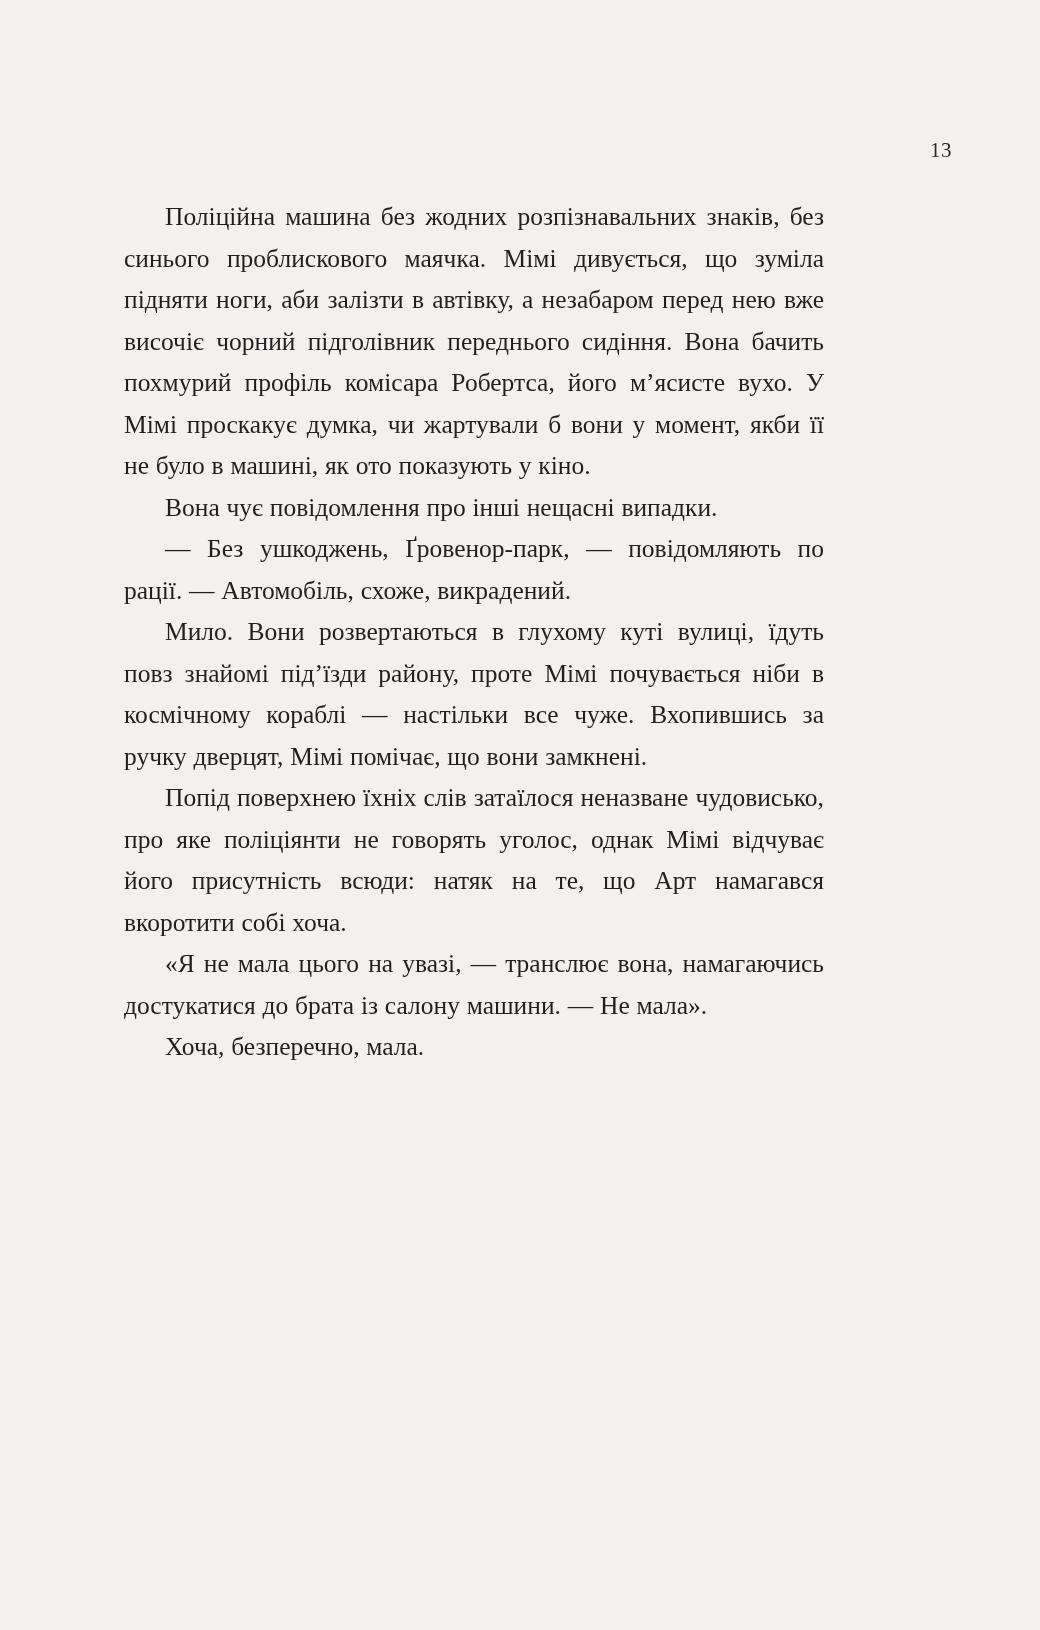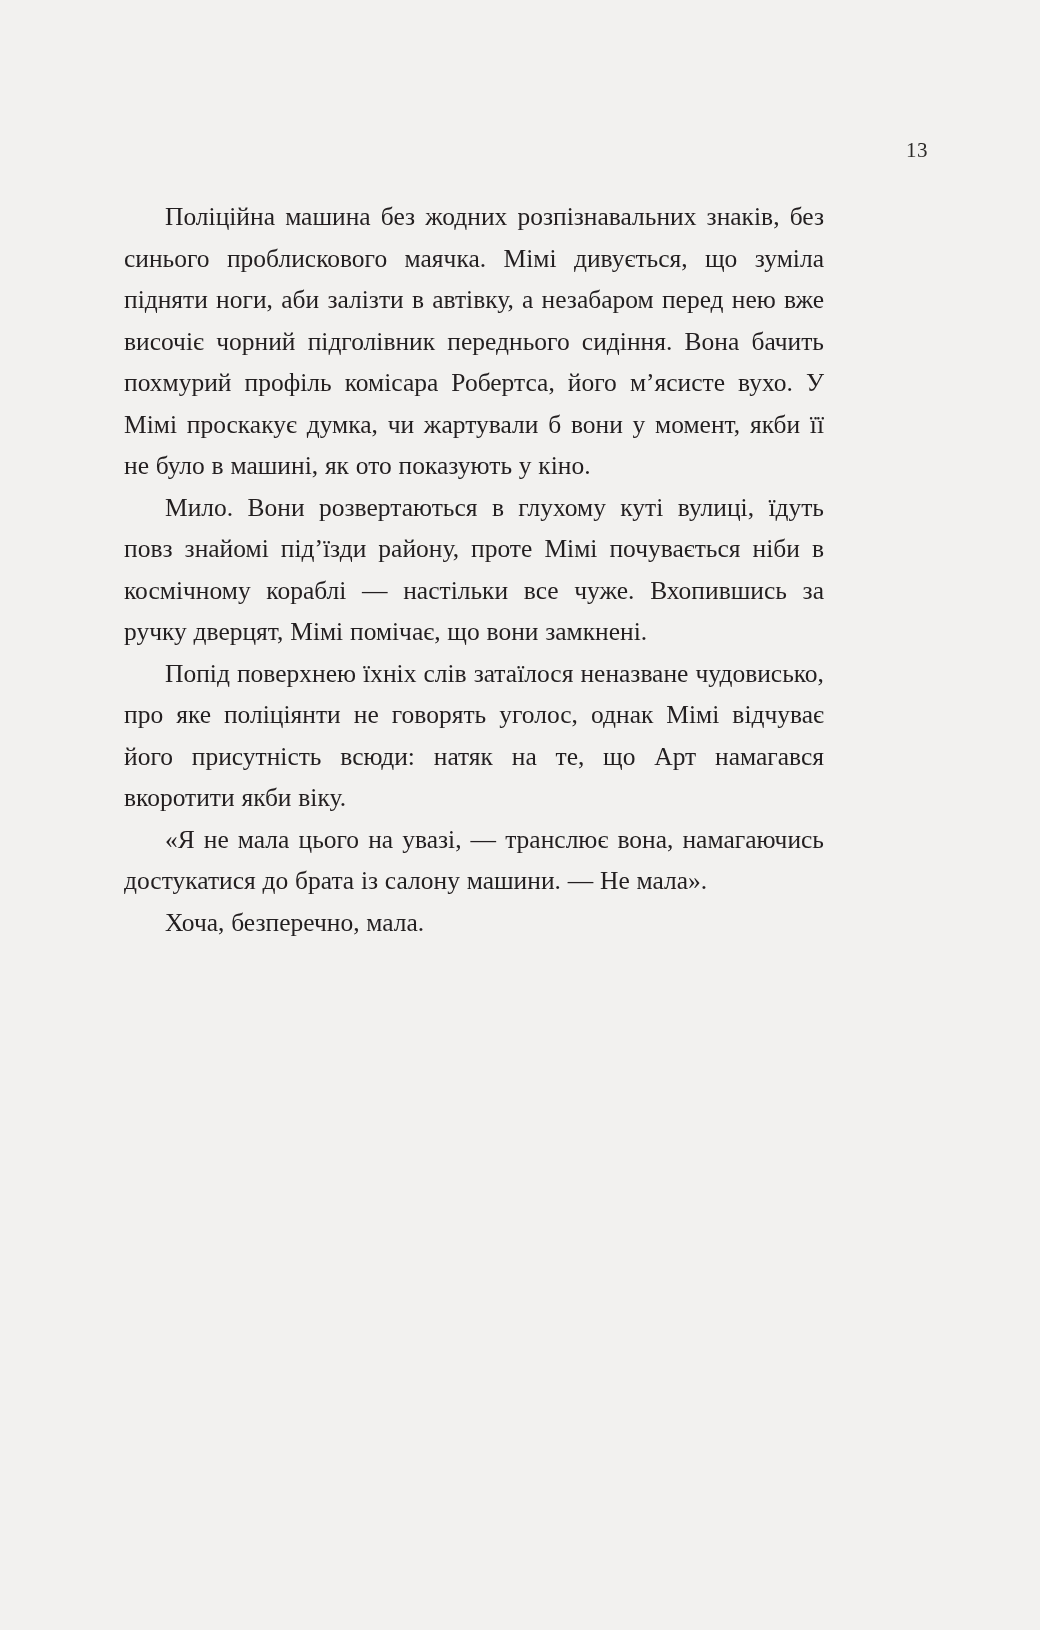--- a/index.html
+++ b/index.html
@@ -20,21 +20,21 @@
     height: 1630px;
     box-sizing: border-box;
     background: #f2f1ef;
   }
   .folio {
     position: absolute;
     top: 138px;
     left: 0;
     width: 1040px;
     box-sizing: border-box;
-    padding-right: 112px;
+    padding-right: 88px;
     text-align: right;
     font-size: 21px;
     letter-spacing: 0.5px;
     color: #2c2a28;
   }
   .textblock {
     position: absolute;
     top: 196px;
     left: 124px;
     width: 700px;
@@ -53,19 +53,21 @@
 </style>
 </head>
 <body>
 
 <div class="page">
 
   <div class="folio">13</div>
 
   <div class="textblock">
     <p>Поліційна машина без жодних розпізнавальних знаків, без синього проблискового маячка. Мімі дивується, що зуміла підняти ноги, аби залізти в автівку, а незабаром перед нею вже височіє чорний підголівник переднього сидіння. Вона бачить похмурий профіль комісара Робертса, його м’ясисте вухо. У Мімі проскакує думка, чи жартували б вони у момент, якби її не було в машині, як ото показують у кіно.</p>
+    <p>Вона чує повідомлення про інші нещасні випадки.</p>
+    <p>— Без ушкоджень, Ґровенор-парк, — повідомляють по рації. — Автомобіль, схоже, викрадений.</p>
     <p>Мило. Вони розвертаються в глухому куті вулиці, їдуть повз знайомі під’їзди району, проте Мімі почувається ніби в космічному кораблі — настільки все чуже. Вхопившись за ручку дверцят, Мімі помічає, що вони замкнені.</p>
-    <p>Попід поверхнею їхніх слів затаїлося неназване чудовисько, про яке поліціянти не говорять уголос, однак Мімі відчуває його присутність всюди: натяк на те, що Арт намагався вкоротити якби віку.</p>
+    <p>Попід поверхнею їхніх слів затаїлося неназване чудовисько, про яке поліціянти не говорять уголос, однак Мімі відчуває його присутність всюди: натяк на те, що Арт намагався вкоротити собі хоча.</p>
     <p>«Я не мала цього на увазі, — транслює вона, намагаючись достукатися до брата із салону машини. — Не мала».</p>
     <p>Хоча, безперечно, мала.</p>
   </div>
 
 </div>
 
 </body></html>

